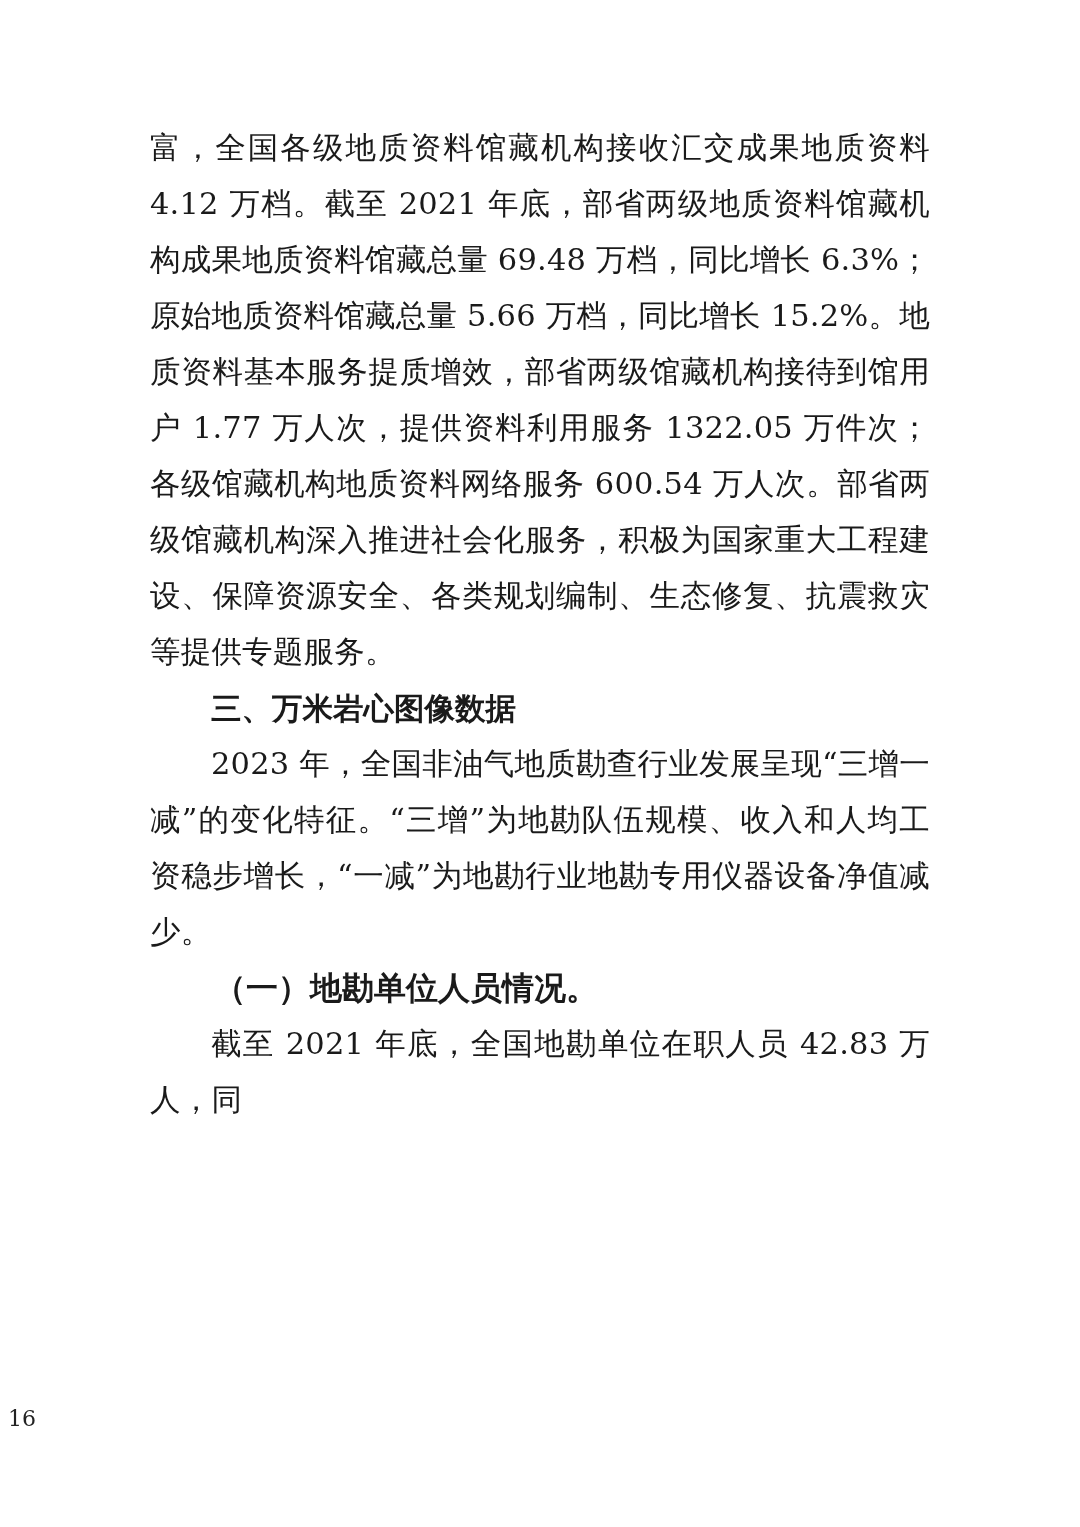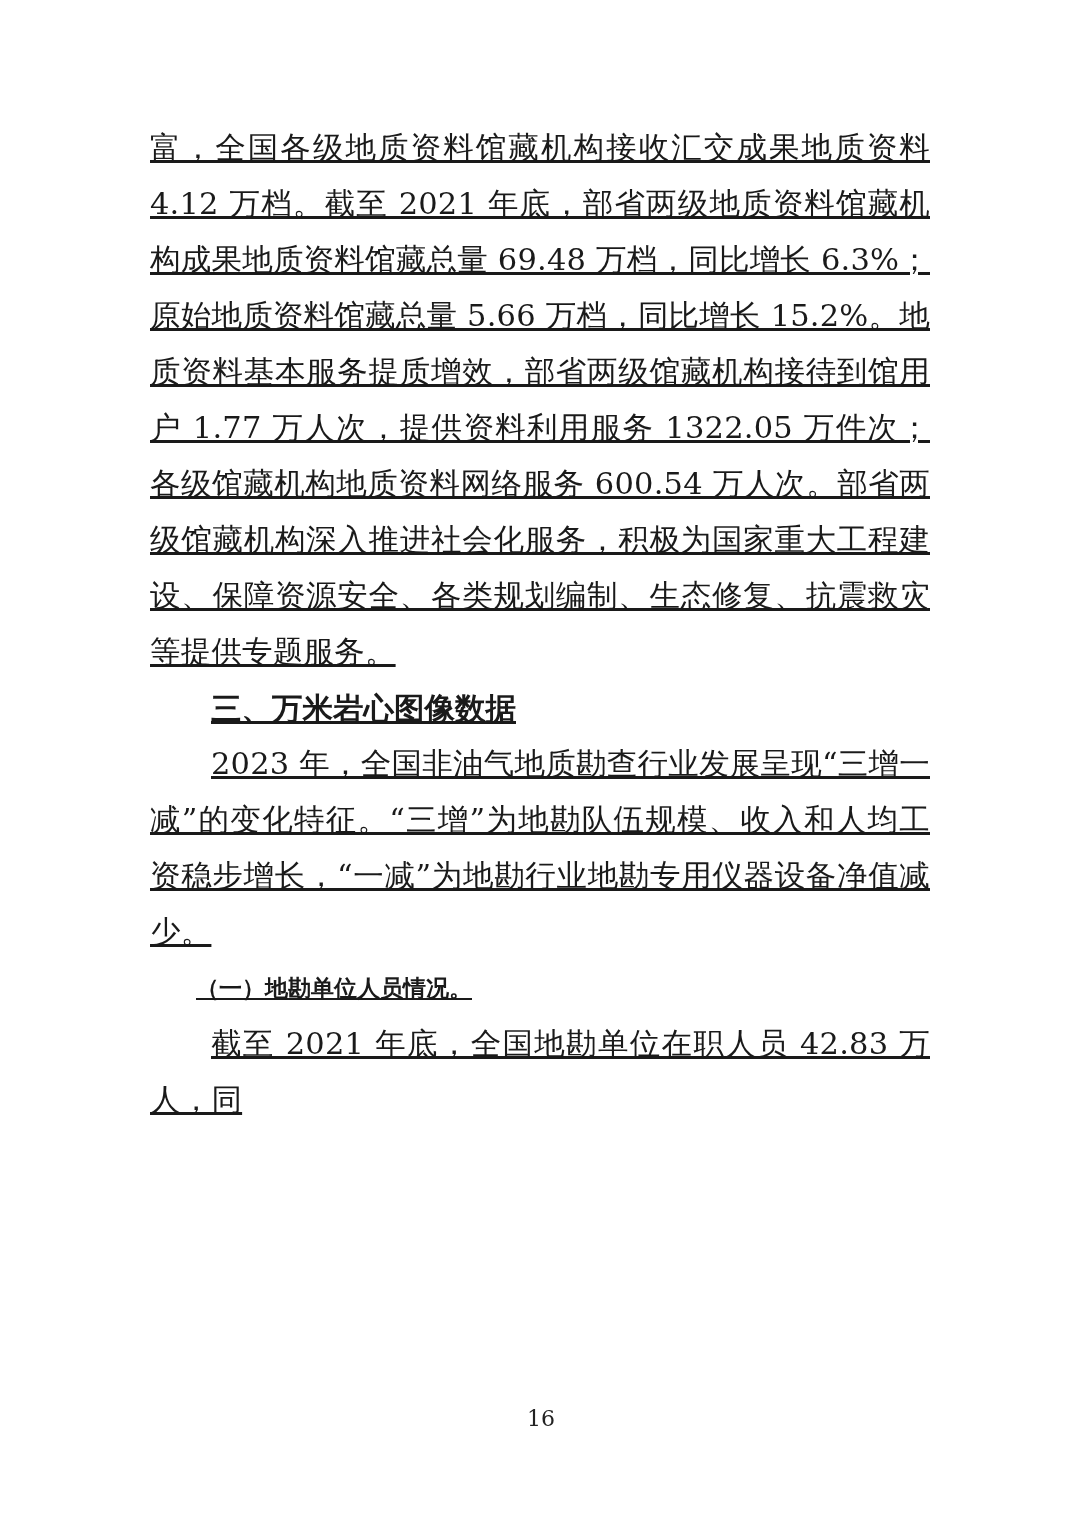--- a/index.html
+++ b/index.html
@@ -14,21 +14,20 @@
     font-family: "DejaVu Serif", "Liberation Serif", serif;
     color: #1a1a1a;
   }
   .page {
     position: absolute;
     top: 0; left: 0;
     width: 1080px;
     height: 1527px;
     box-sizing: border-box;
     padding: 120px 150px 60px 150px;
-    text-decoration: underline;
   }
   .doc-body {
     width: 780px;
     margin: 0 auto;
   }
   p.para {
     margin: 0;
     font-size: 30.5px;
     line-height: 56px;
     text-align: justify;
@@ -45,32 +44,32 @@
   h3.section-head {
     margin: 0;
     font-size: 30.5px;
     line-height: 56px;
     font-weight: bold;
     text-indent: 2em;
     font-family: "DejaVu Serif", "Liberation Serif", serif;
   }
   h4.sub-head {
     margin: 0;
-    font-size: 23px;
+    font-size: 32px;
     line-height: 56px;
     font-weight: bold;
     text-indent: 2em;
     font-family: "DejaVu Serif", "Liberation Serif", serif;
   }
   .page-number {
     position: absolute;
-    left: 2px;
+    left: 8px;
     right: 0;
     bottom: 96px;
-    text-align: center;
+    text-align: left;
     font-size: 22px;
     color: #222;
     font-family: "DejaVu Serif", "Liberation Serif", serif;
   }
 </style>
 </head>
 <body>
 
 <div class="page">
   <div class="doc-body">

